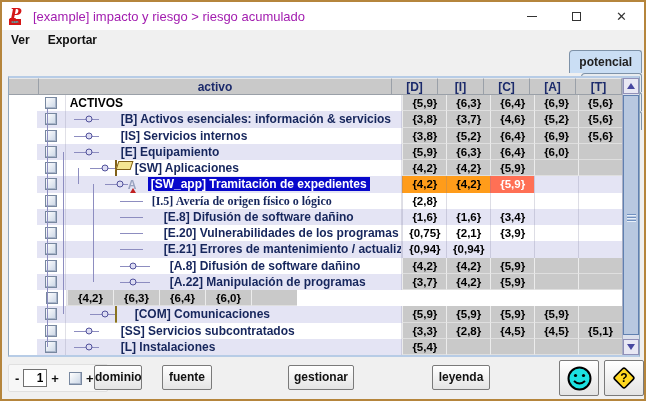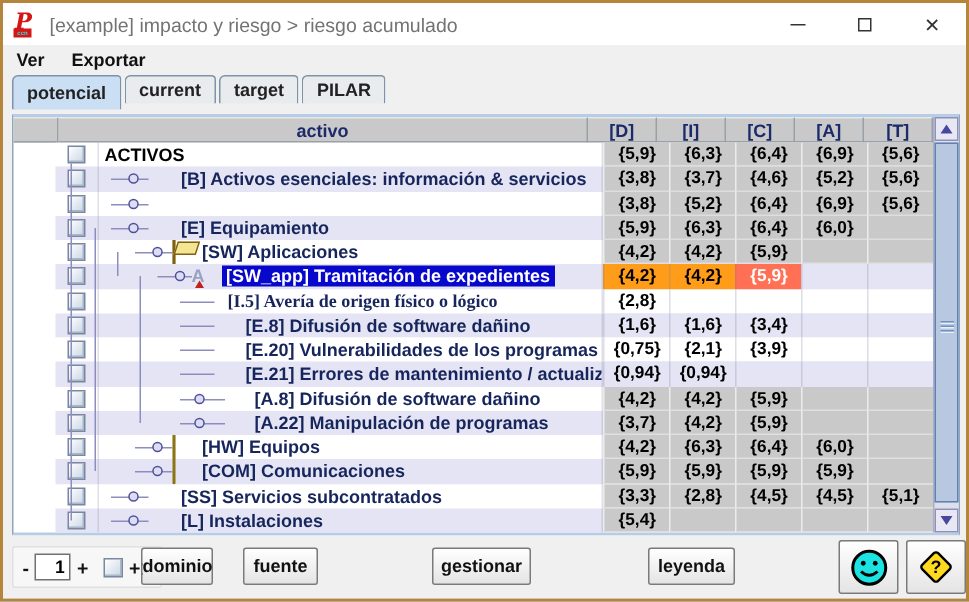--- a/index.html
+++ b/index.html
@@ -3,31 +3,31 @@
 <meta charset="utf-8">
 <style>
   html,body{margin:0;padding:0;background:#888;}
   *{box-sizing:border-box;font-family:"Liberation Sans",sans-serif;}
   .window{position:relative;width:646px;height:401px;background:#f0f0f0;border:2px solid #b5853c;overflow:hidden;}
   
   .titlebar{position:absolute;left:0;top:0;width:642px;height:28px;background:#ffffff;display:flex;align-items:center;}
   .app-logo{position:relative;width:17px;height:17px;margin-left:7px;flex:0 0 auto;}
   .app-logo .p{position:absolute;left:1px;top:-3px;font-family:"DejaVu Serif",serif;font-weight:bold;font-style:italic;font-size:15px;color:#d41616;}
   .app-logo .ccn{position:absolute;left:0;bottom:0;width:12px;height:6px;background:#d41616;color:#22e0e0;font-size:4px;line-height:6px;text-align:center;font-weight:bold;}
-  .title-text{font-size:13px;color:#737373;margin-left:7px;white-space:nowrap;}
+  .title-text{font-size:13px;color:#a21caf;margin-left:7px;white-space:nowrap;}
   .win-controls{margin-left:auto;display:flex;height:28px;}
   .win-btn{width:45px;height:28px;display:flex;align-items:center;justify-content:center;color:#222;}
   .glyph-min{width:10px;height:1px;background:#333;}
   .glyph-max{width:9px;height:9px;border:1px solid #333;}
   .glyph-close{font-size:13px;line-height:13px;color:#333;}
   
   .menubar{position:absolute;left:0;top:28px;width:642px;height:20px;background:#f0f0f0;display:flex;align-items:center;text-align:center;}
   .menu-item{font-size:12px;font-weight:bold;color:#111;padding:0 9px;}
   
-  .tabstrip{position:absolute;left:0;top:48px;width:642px;height:26px;display:flex;padding-left:6px;}
+  .tabstrip{position:absolute;left:0;top:48px;width:642px;height:26px;display:flex;align-items:flex-end;padding-left:6px;flex-direction:column;}
   .tab{height:19px;line-height:19px;padding:0 9px;font-size:12px;font-weight:bold;color:#222;background:#e9ecef;border:1px solid #7e92a8;border-bottom:none;border-radius:4px 3px 0 0;margin-right:2px;}
   .tab.selected{height:23px;line-height:23px;background:#cadef4;}
   
   .table-area{position:absolute;left:6px;top:74px;width:632px;height:281px;background:#fff;border:1px solid #8fa6bd;border-top:2px solid #b7cce6;border-bottom:2px solid #b7cce6;}
   .header-row{position:absolute;left:0;top:0;height:17px;width:613px;display:flex;background:#c9c9c9;}
   .hcell{height:17px;border-right:1px solid #9aa0a8;border-bottom:1px solid #9aa0a8;border-top:1px solid #e8e8e8;background:#c9c9c9;font-size:12px;font-weight:bold;color:#1b2a6b;text-align:center;line-height:16px;}
   .hcell.cb{width:30px;}
   .hcell.activo{width:353px;}
   .hcell.val{width:46px;}
   .rows{position:absolute;left:0;top:17px;width:613px;height:260px;overflow:hidden;}
@@ -156,20 +156,21 @@
           <div class="cell vcell gray">{5,6}</div>
         </div>
         <div class="row white">
           <div class="cell cbcell">
             <div class="checkbox"></div>
           </div>
           <div class="cell treecell">
             <div class="stub" style="left: 8px; width: 25px;"></div>
             <div class="knob" style="left: 23px;"></div>
             <span class="icon-slot" style="left: 33px;"><span class="layer-icon"></span></span>
+            <span class="rowlabel" style="left: 55px;">[IS] Servicios internos</span>
           </div>
           <div class="cell vcell gray">{3,8}</div>
           <div class="cell vcell gray">{5,2}</div>
           <div class="cell vcell gray">{6,4}</div>
           <div class="cell vcell gray">{6,9}</div>
           <div class="cell vcell gray">{5,6}</div>
         </div>
         <div class="row lavender">
           <div class="cell cbcell">
             <div class="checkbox"></div>
@@ -306,26 +307,20 @@
           </div>
           <div class="cell vcell gray">{3,7}</div>
           <div class="cell vcell gray">{4,2}</div>
           <div class="cell vcell gray">{5,9}</div>
           <div class="cell vcell gray"></div>
           <div class="cell vcell gray"></div>
         </div>
         <div class="row white">
           <div class="cell cbcell">
             <div class="checkbox"></div>
-          </div>
-          <div class="cell treecell">
-            <div class="stub" style="left: 24px; width: 25px;"></div>
-            <div class="knob" style="left: 39px;"></div>
-            <span class="icon-slot" style="left: 49px;"><span class="folder-closed-icon"></span></span>
-            <span class="rowlabel" style="left: 69px;">[HW] Equipos</span>
           </div>
           <div class="cell vcell gray">{4,2}</div>
           <div class="cell vcell gray">{6,3}</div>
           <div class="cell vcell gray">{6,4}</div>
           <div class="cell vcell gray">{6,0}</div>
           <div class="cell vcell gray"></div>
         </div>
         <div class="row lavender">
           <div class="cell cbcell">
             <div class="checkbox"></div>

